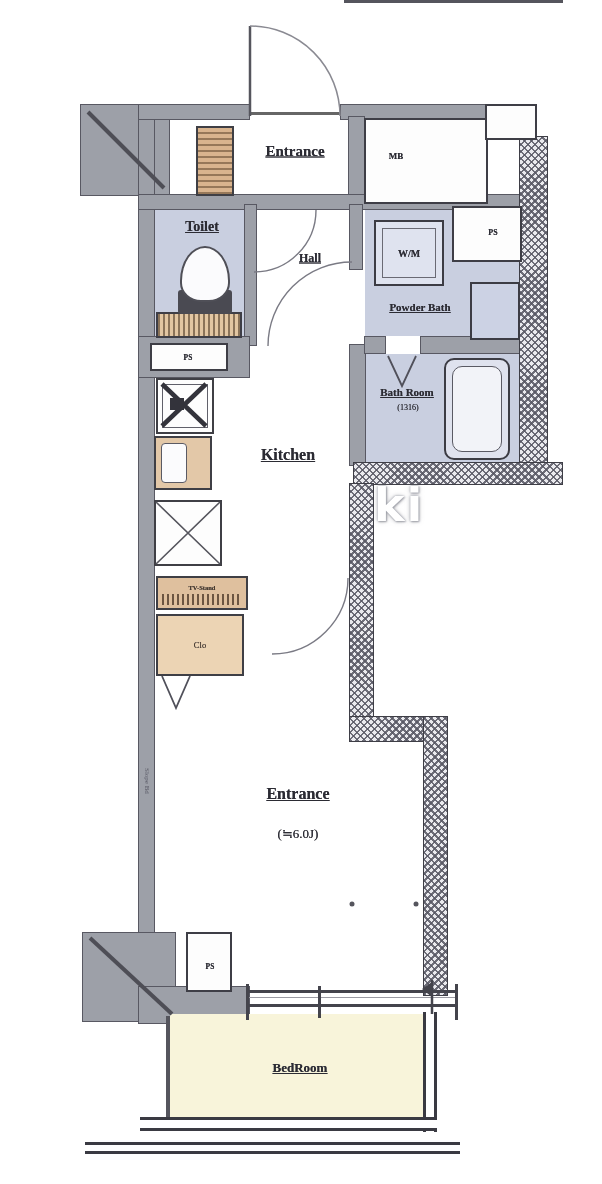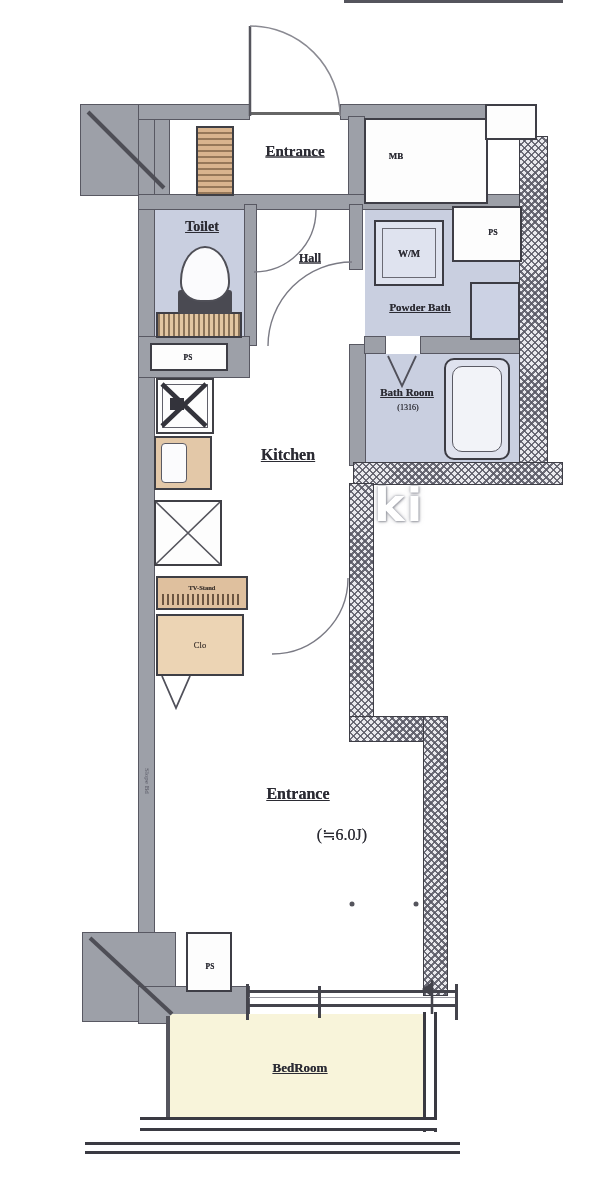--- a/index.html
+++ b/index.html
@@ -122,20 +122,20 @@
   <div class="lbl" style="left:409px;top:253px;font-size:10px;font-weight:bold;">W/M</div>
   <div class="lbl" style="left:493px;top:232px;font-size:8px;font-weight:bold;">PS</div>
   <div class="lbl b" style="left:420px;top:307px;font-size:11px;">Powder Bath</div>
   <div class="lbl b" style="left:407px;top:392px;font-size:11px;">Bath Room</div>
   <div class="lbl" style="left:408px;top:407px;font-size:8px;">(1316)</div>
   <div class="lbl b" style="left:288px;top:455px;font-size:16px;">Kitchen</div>
   <div class="lbl" style="left:188px;top:357px;font-size:7.5px;font-weight:bold;">PS</div>
   <div class="lbl" style="left:202px;top:587px;font-size:6.5px;font-weight:bold;color:#4a3a2c;">TV-Stand</div>
   <div class="lbl" style="left:200px;top:645px;font-size:8.5px;font-weight:normal;color:#4a3a2c;">Clo</div>
   <div class="lbl b" style="left:298px;top:794px;font-size:16px;">Entrance</div>
-  <div class="lbl" style="left:298px;top:834px;font-size:16px;margin-left:44px;">(≒6.0J)</div>
+  <div class="lbl" style="left:298px;top:834px;font-size:13px;">(≒6.0J)</div>
   <div class="lbl" style="left:210px;top:966px;font-size:7.5px;font-weight:bold;">PS</div>
   <div class="lbl b" style="left:300px;top:1068px;font-size:13px;">BedRoom</div>
   <div style="position:absolute;left:143px;top:768px;font-size:7px;color:#5a5a66;writing-mode:vertical-rl;font-family:'Liberation Serif',serif;">Slope Bd</div>
 
   <span class="wm" style="left:332px;top:478px;margin-left:42px;">ki</span>
 
 </div>
 
 </body></html>

